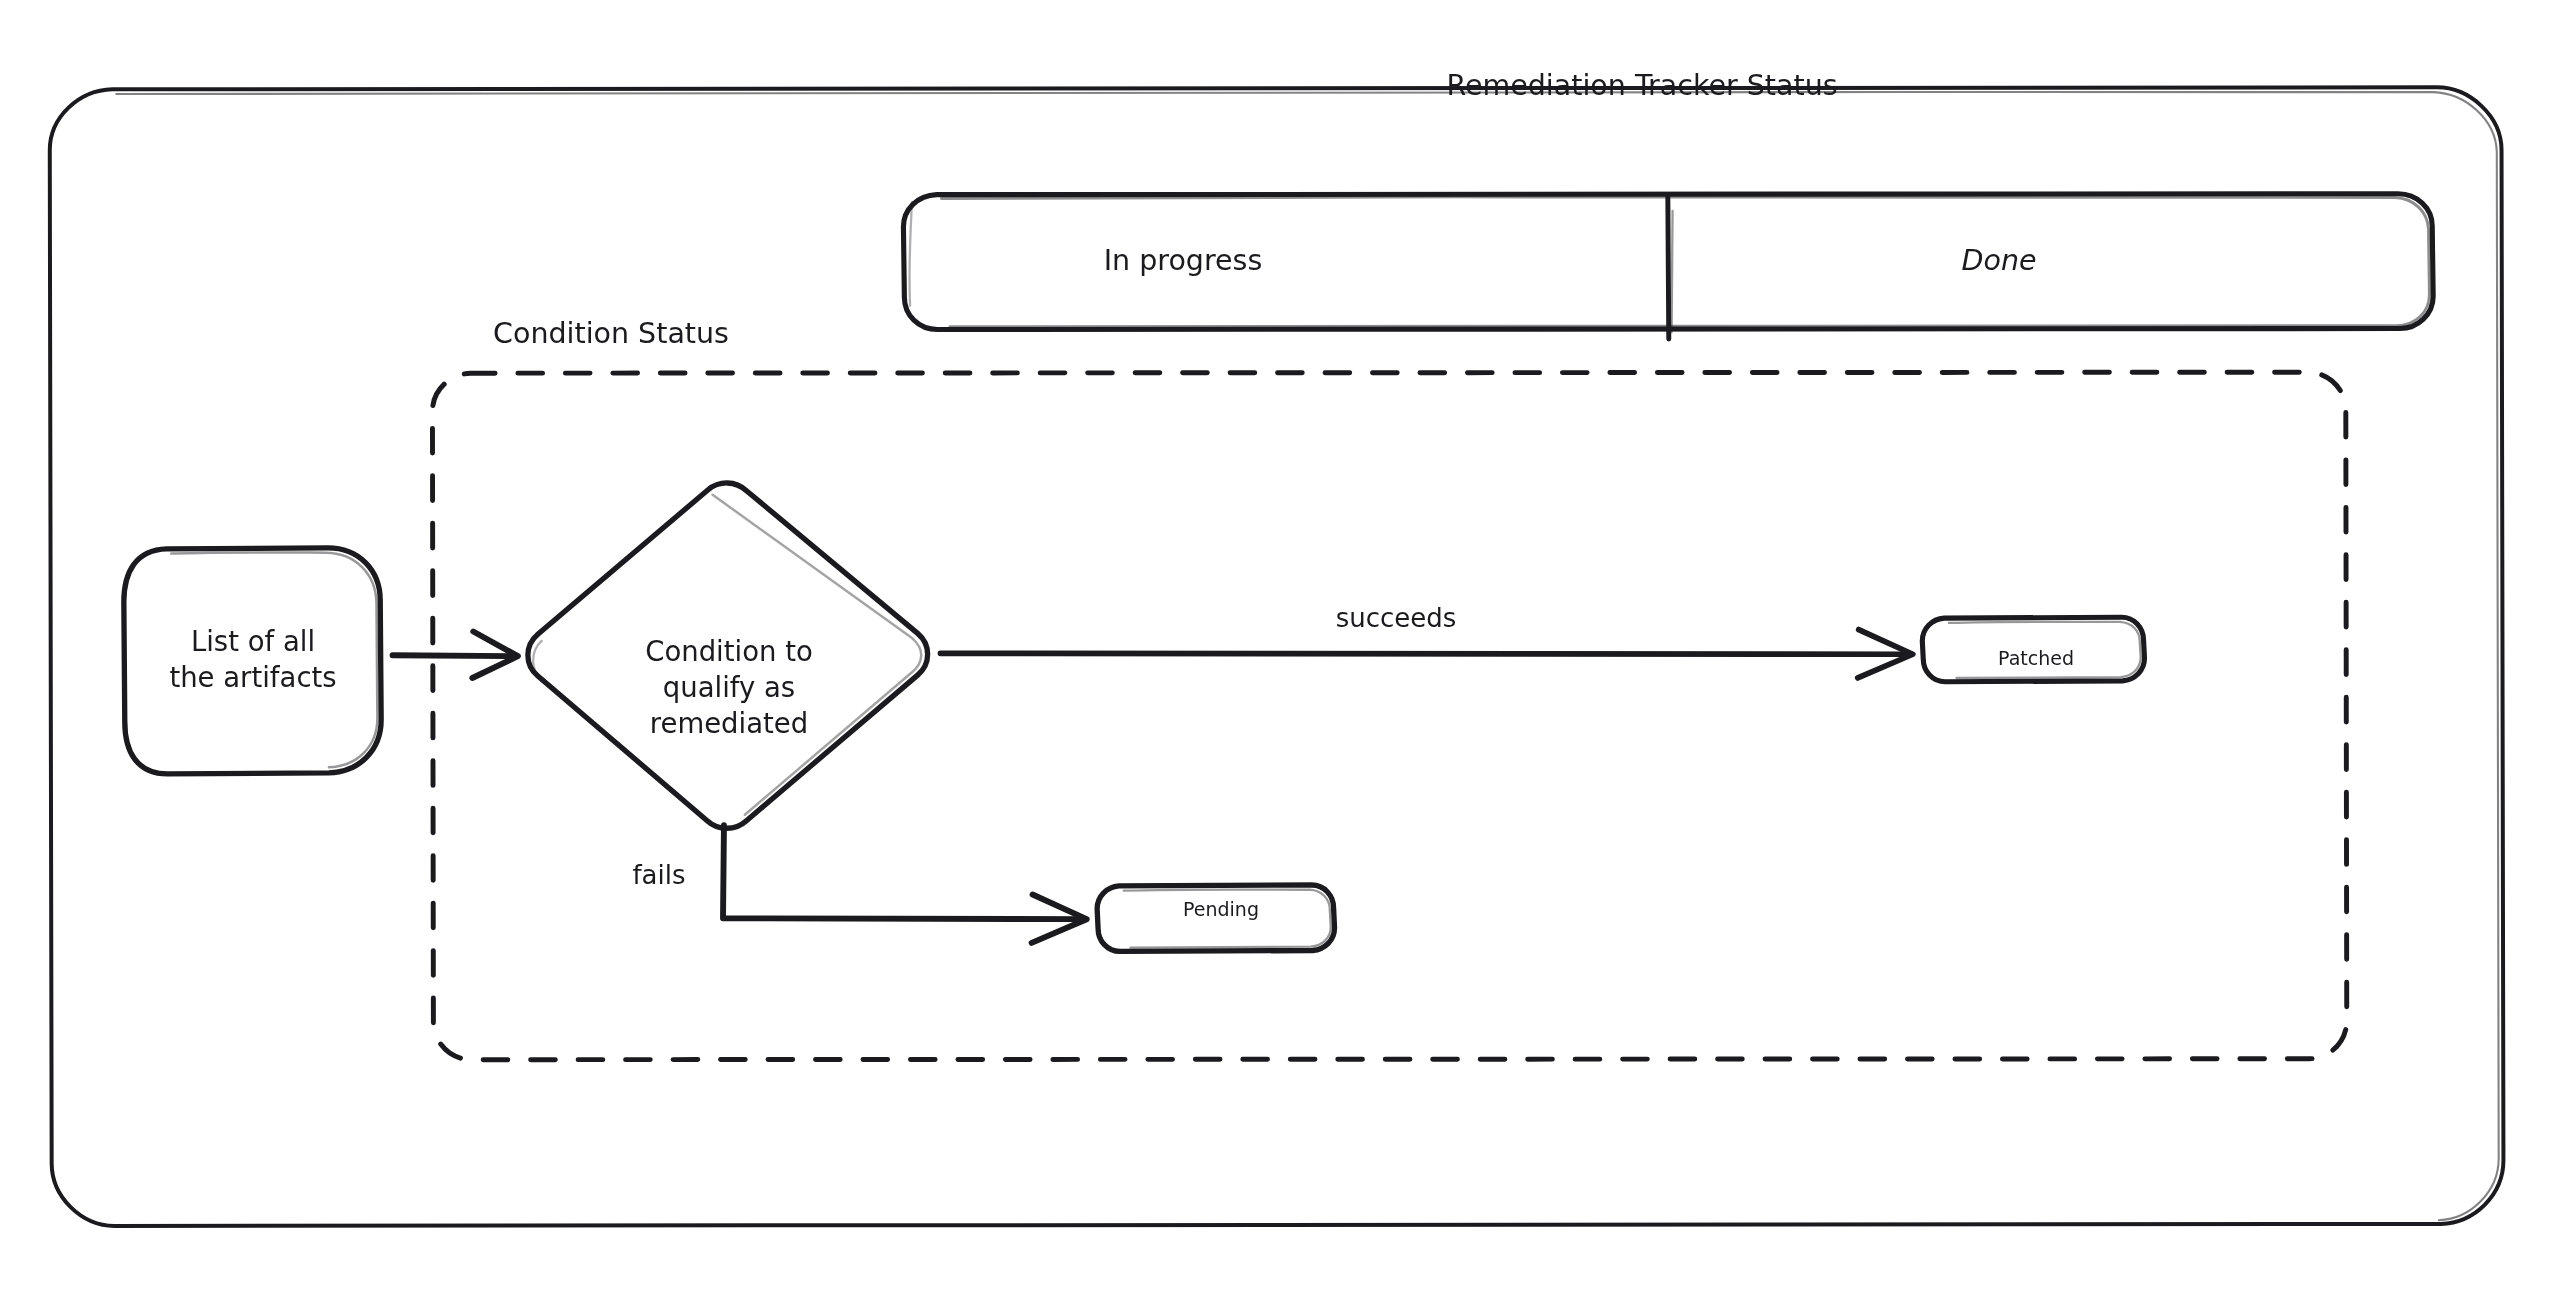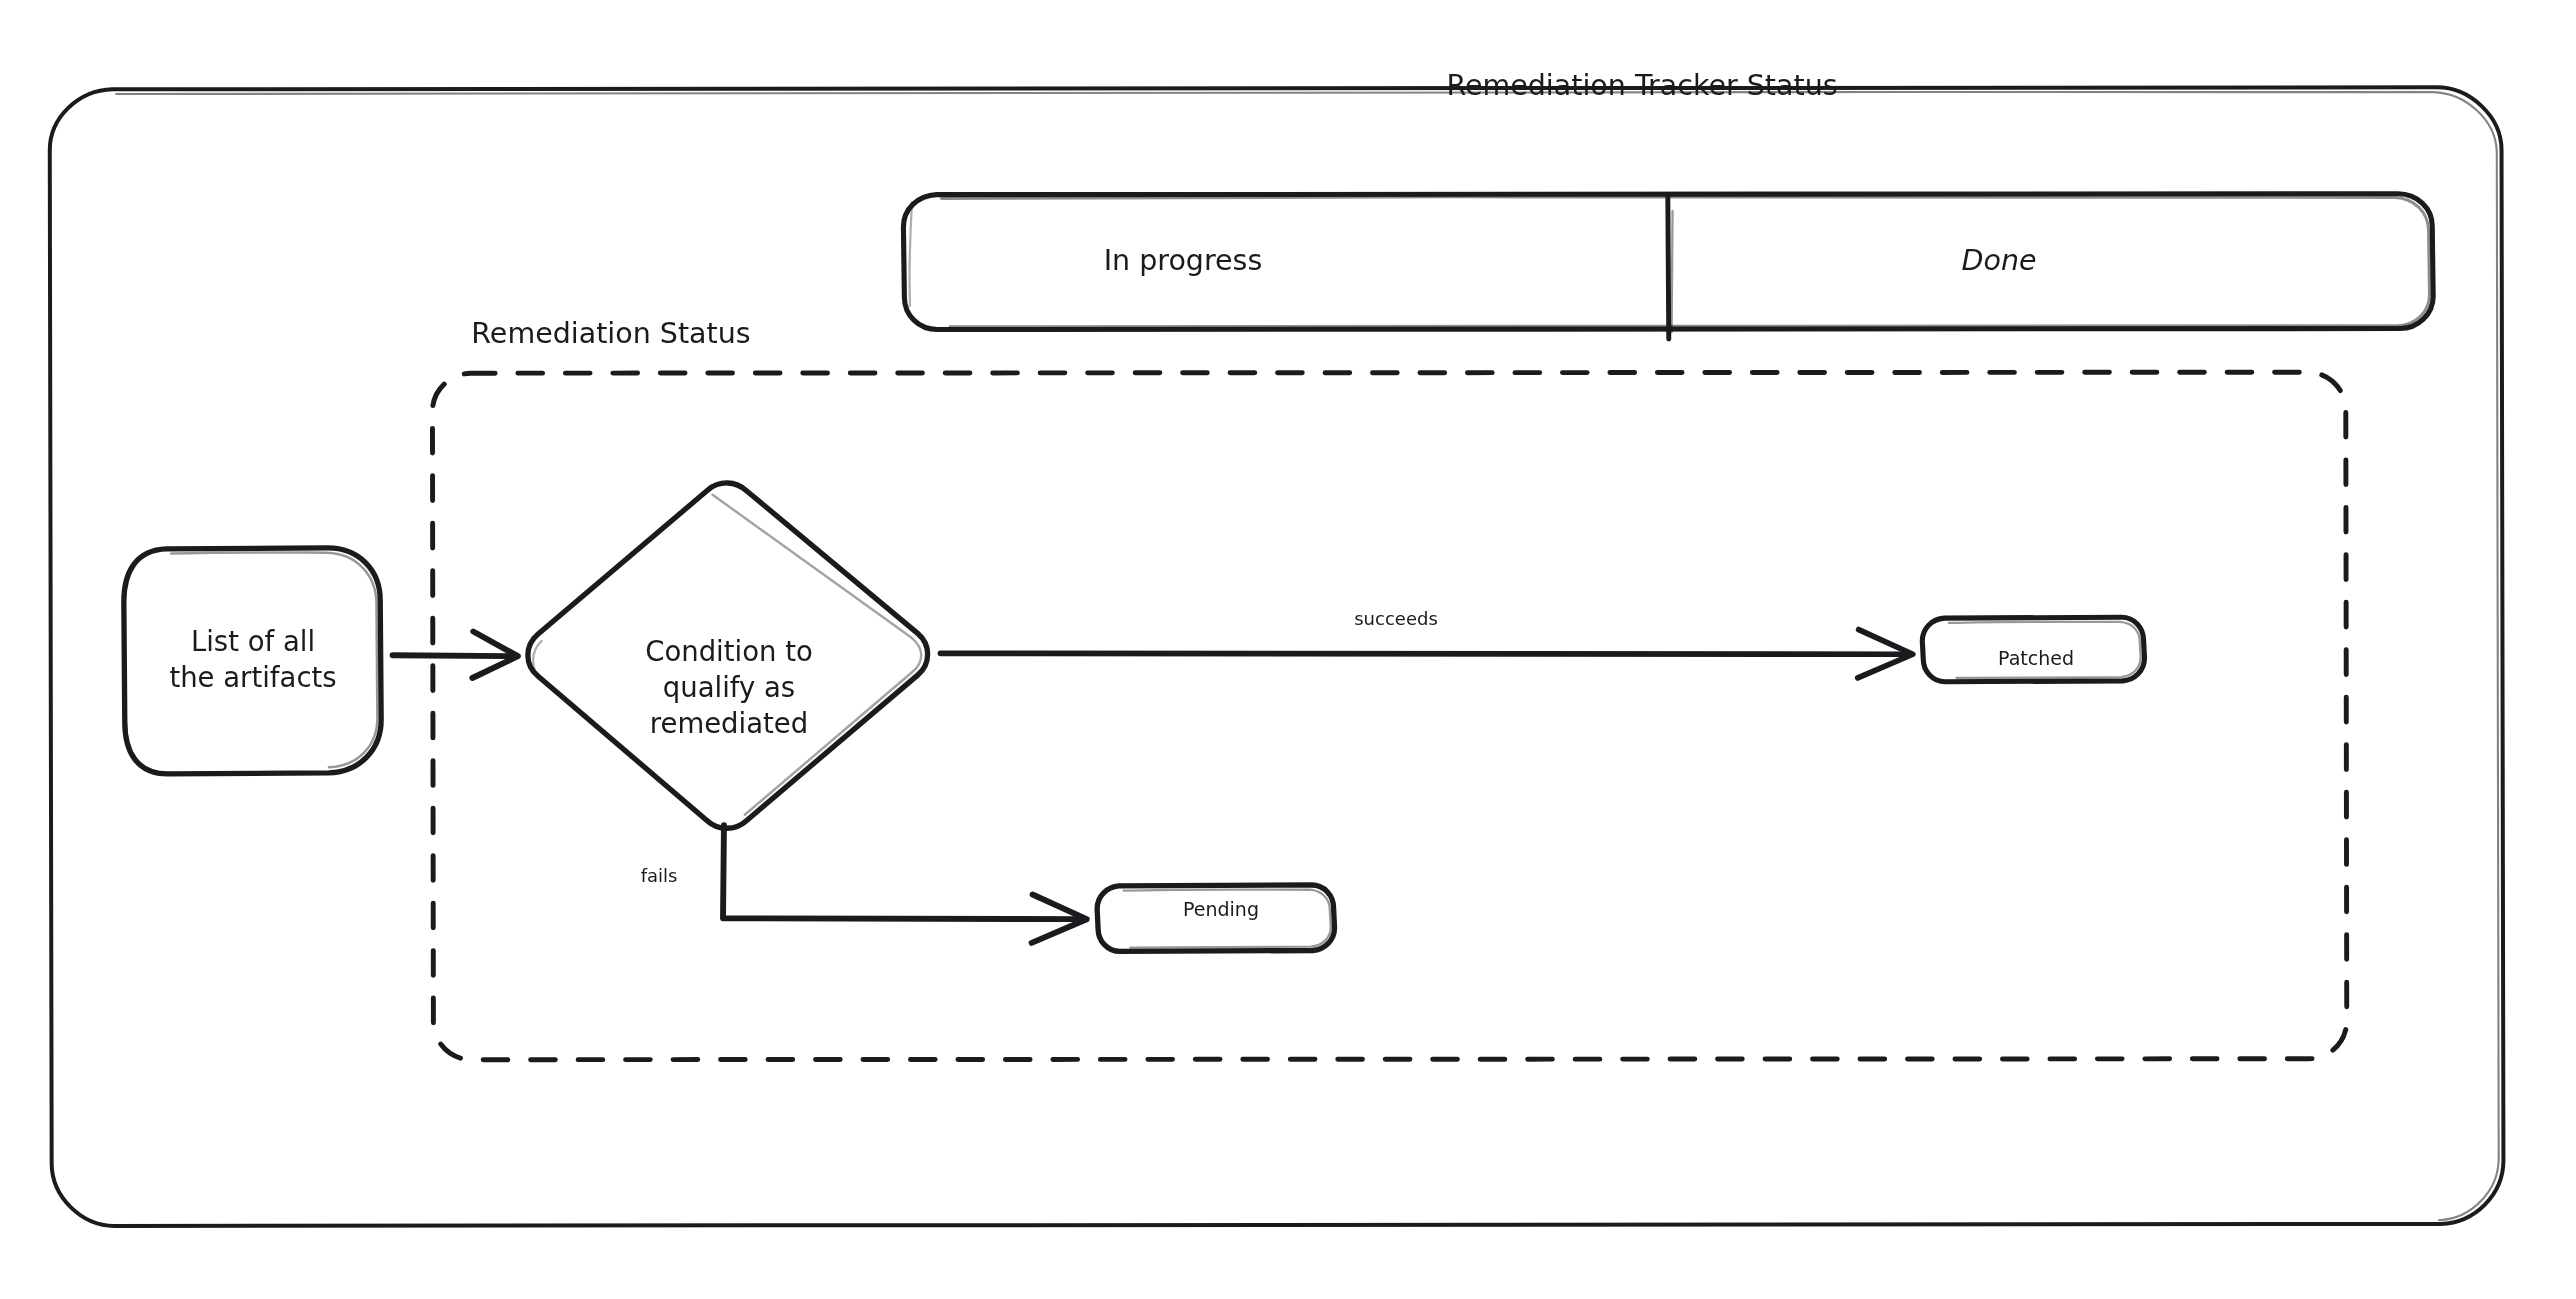--- a/index.html
+++ b/index.html
@@ -45,21 +45,21 @@
   .lbl-section {
     font-size: 28.5px;
   }
   .lbl-node {
     font-size: 27.5px;
   }
   .lbl-node-sm {
     font-size: 19px;
   }
   .lbl-edge {
-    font-size: 18px;
+    font-size: 26px;
   }
   .centered {
     transform: translate(-50%, -50%);
   }
 </style>
 </head>
 <body>
 
 <div id="canvas">
 
@@ -193,21 +193,21 @@
       <path class="stk" stroke-width="6.2" d="M 1087,942 L 1144,968 L 1086,993"></path>
     </g>
   </svg>
 
   <div class="label lbl-title centered" style="left:1642px; top:86px;">Remediation Tracker Status</div>
 
   <div class="label lbl-lane centered" style="left:1183px; top:261px;">In progress</div>
 
   <div class="label lbl-lane centered" style="left:1999px; top:261px;font-style:italic;">Done</div>
 
-  <div class="label lbl-section centered" style="left:611px; top:334px;">Remediation Status</div>
+  <div class="label lbl-section centered" style="left:611px; top:334px;">Condition Status</div>
 
   <div class="label lbl-node centered" style="left:253px; top:660px;">List of all
 the artifacts</div>
 
   <div class="label lbl-node centered" style="left:729px; top:688px;">Condition to
 qualify as
 remediated</div>
 
   <div class="label lbl-node-sm centered" style="left:2036px; top:658px;">Patched</div>
 

